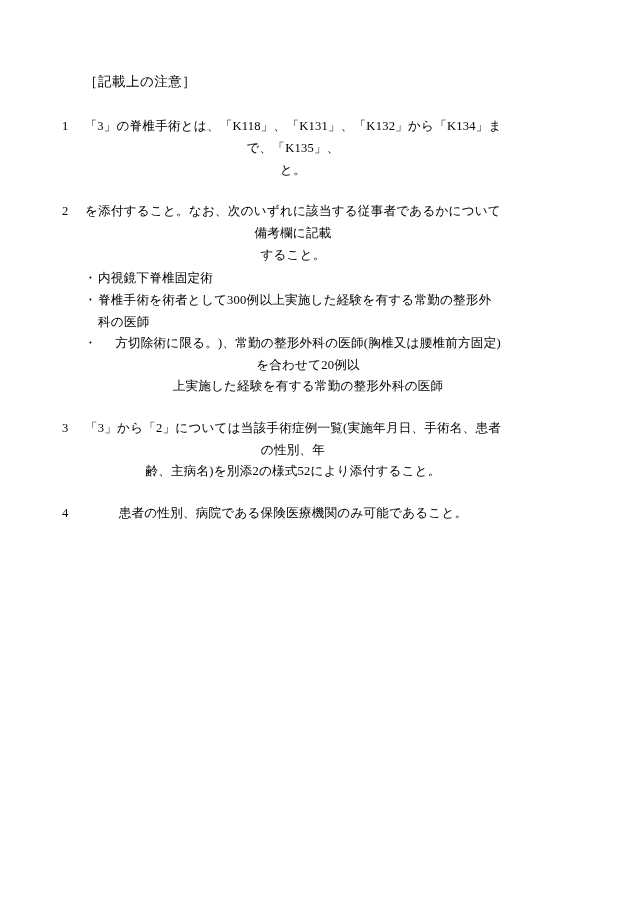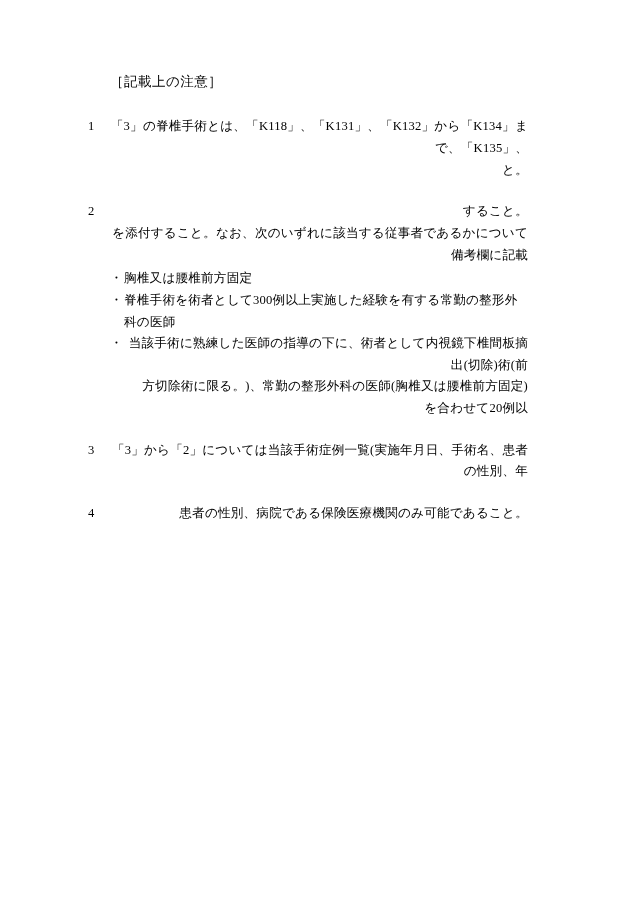--- a/index.html
+++ b/index.html
@@ -13,37 +13,36 @@
     font-family: "Liberation Serif", "DejaVu Serif", serif;
     color: #000000;
     overflow: hidden;
   }
   .page {
     position: relative;
     width: 558px;
     height: 916px;
     box-sizing: border-box;
     padding: 72px 56px 0 62px;
-    margin-left: 26px;
   }
   .doc-heading {
     font-size: 13.5px;
     line-height: 1.5;
     margin: 0 0 24px 22px;
     letter-spacing: 0.5px;
   }
   .item {
     margin-bottom: 20px;
   }
   .item-line {
     display: block;
     font-size: 12.6px;
     line-height: 1.72;
     letter-spacing: 0.2px;
-    text-align: right;
+    text-align: center;
   }
   .num-row {
     display: flex;
     align-items: flex-start;
   }
   .num {
     flex: 0 0 auto;
     width: 22px;
     font-size: 12.6px;
     line-height: 1.72;
@@ -89,48 +88,49 @@
         <span class="item-line">「3」の脊椎手術とは、「K118」、「K131」、「K132」から「K134」まで、「K135」、</span>
         <span class="item-line">と。</span>
       </div>
     </div>
   </div>
 
   <div class="item">
     <div class="num-row">
       <div class="num">2</div>
       <div class="body-col">
+        <span class="item-line">を添付すること。なお、次のいずれに該当する従事者であるかについて備考欄に記載</span>
         <span class="item-line">すること。</span>
-        <span class="item-line">を添付すること。なお、次のいずれに該当する従事者であるかについて備考欄に記載</span>
         <ul class="bullets">
           <li>
             <span class="bullet-mark">・</span>
-            <span class="bullet-text">胸椎又は腰椎前方固定</span>
+            <span class="bullet-text">内視鏡下脊椎固定術</span>
           </li>
           <li>
             <span class="bullet-mark">・</span>
             <span class="bullet-text">脊椎手術を術者として300例以上実施した経験を有する常勤の整形外科の医師</span>
           </li>
           <li>
             <span class="bullet-mark">・</span>
             <span class="bullet-text">
-              <span class="item-line">当該手術に熟練した医師の指導の下に、術者として内視鏡下椎間板摘出(切除)術(前</span>
               <span class="item-line sub-indent">方切除術に限る。)、常勤の整形外科の医師(胸椎又は腰椎前方固定)を合わせて20例以</span>
+              <span class="item-line sub-indent">上実施した経験を有する常勤の整形外科の医師</span>
             </span>
           </li>
         </ul>
       </div>
     </div>
   </div>
 
   <div class="item">
     <div class="num-row">
       <div class="num">3</div>
       <div class="body-col">
         <span class="item-line">「3」から「2」については当該手術症例一覧(実施年月日、手術名、患者の性別、年</span>
+        <span class="item-line">齢、主病名)を別添2の様式52により添付すること。</span>
       </div>
     </div>
   </div>
 
   <div class="item">
     <div class="num-row">
       <div class="num">4</div>
       <div class="body-col">
         <span class="item-line">患者の性別、病院である保険医療機関のみ可能であること。</span>
       </div>

